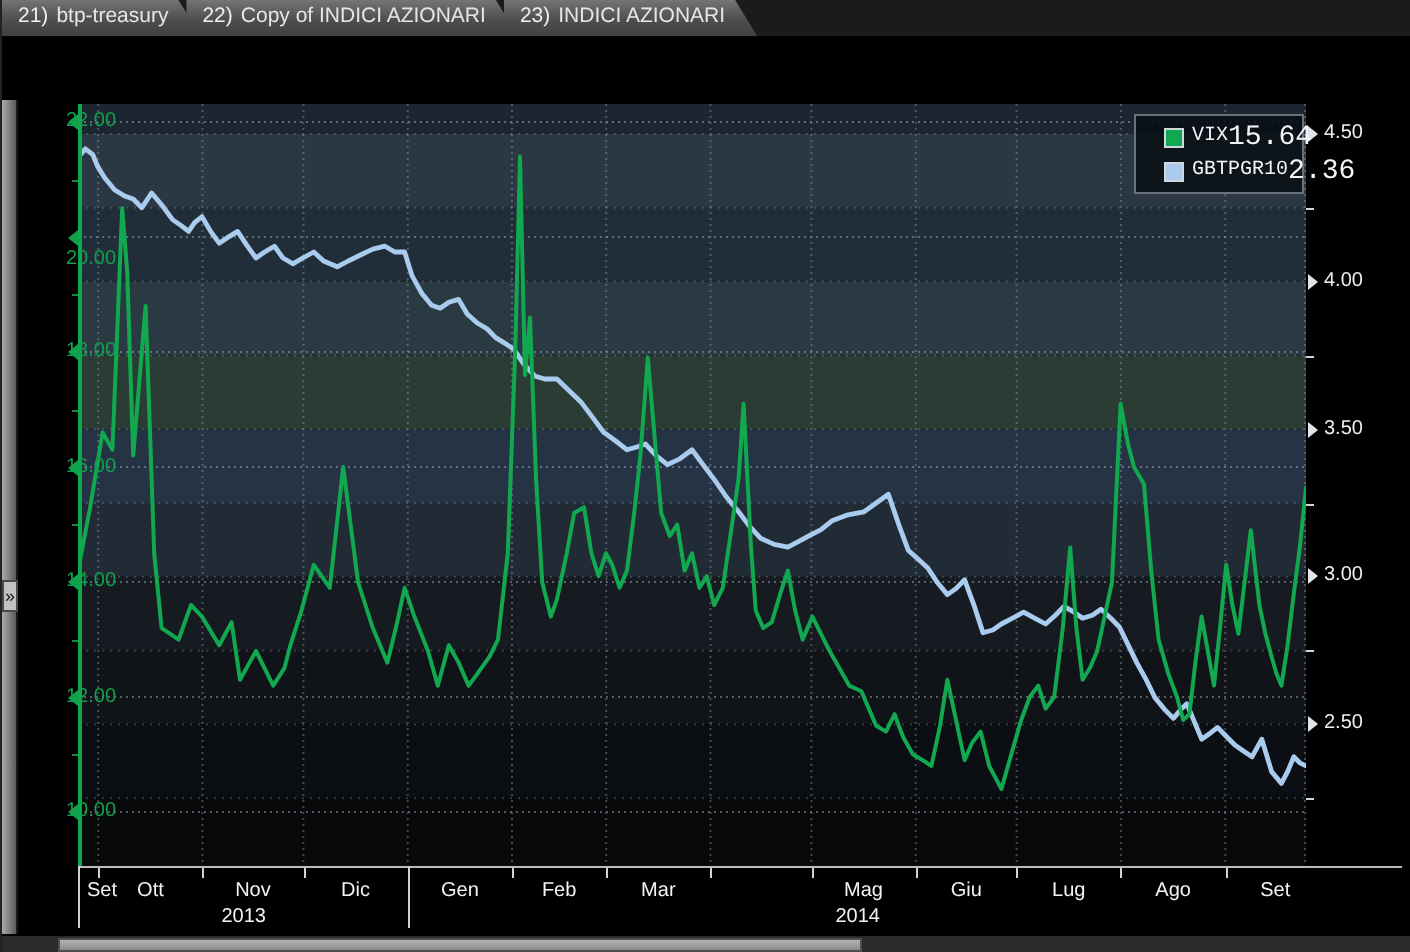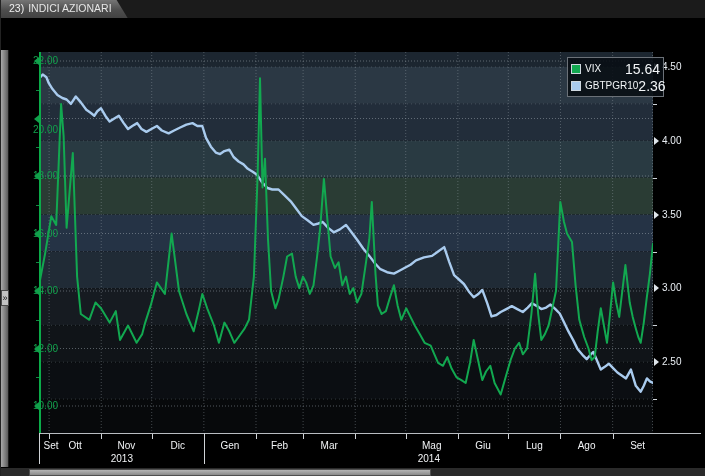--- a/index.html
+++ b/index.html
@@ -54,37 +54,39 @@
   .rmin { position:absolute; left:0; width:4px; height:1px; background:#cfd5da; }
 
   #x-axis { position:absolute; left:0; top:383px; width:705px; height:34px; }
   #x-line { position:absolute; left:38px; top:0; width:662px; height:1px; background:#b9bdc1; }
   .mtick { position:absolute; top:1px; width:1px; height:5px; background:#cfd3d7; }
   .mlabel { position:absolute; top:7px; transform:translateX(-50%); color:#f1f3f5; font-size:10px; }
   .ysep { position:absolute; top:0; width:1px; height:31px; background:#cfd3d7; }
   .ylabel { position:absolute; top:20px; transform:translateX(-50%); color:#f1f3f5; font-size:10px; }
 
   
-  #legend { position:absolute; left:566px; top:7px; width:97px; background:rgba(8,14,19,.88); border:1px solid #6b7178; padding:2px 3px; }
+  #legend { position:absolute; left:566px; top:7px; width:85px; background:rgba(8,14,19,.88); border:1px solid #6b7178; padding:2px 14px;font-family:Liberation Mono, monospace; }
   .leg-row { display:flex; align-items:center; height:17px; }
   .leg-sw { width:10px; height:10px; border:1px solid #cfd8df; margin-right:4px; flex:0 0 auto; }
   .leg-name { color:#f2f5f7; font-size:10px; flex:1 1 auto; }
   .leg-val { color:#f2f5f7; font-size:14px; text-align:right; }
 
   
   #hscroll { position:absolute; left:0; top:467px; width:705px; height:9px; background:#2a2a2a; border-top:1px solid #000; }
   #hthumb { position:absolute; left:28px; top:1px; width:402px; height:7px;
             background:linear-gradient(#b5b5b5,#8a8a8a); border:1px solid #4f4f4f; }
 </style>
 </head>
 <body>
 
 <div id="frame">
 
   <div id="tabbar">
+      <div class="tab"><span class="tnum">21)</span><span class="tlabel">btp-treasury</span></div>
+      <div class="tab"><span class="tnum">22)</span><span class="tlabel">Copy of INDICI AZIONARI</span></div>
       <div class="tab"><span class="tnum">23)</span><span class="tlabel">INDICI AZIONARI</span></div>
     </div>
 
 
   <div id="chart-region">
     <div id="left-strip">
       <div id="collapse-handle">»</div>
     </div>
     <svg id="plot-svg" width="614" height="381">
         <g>

